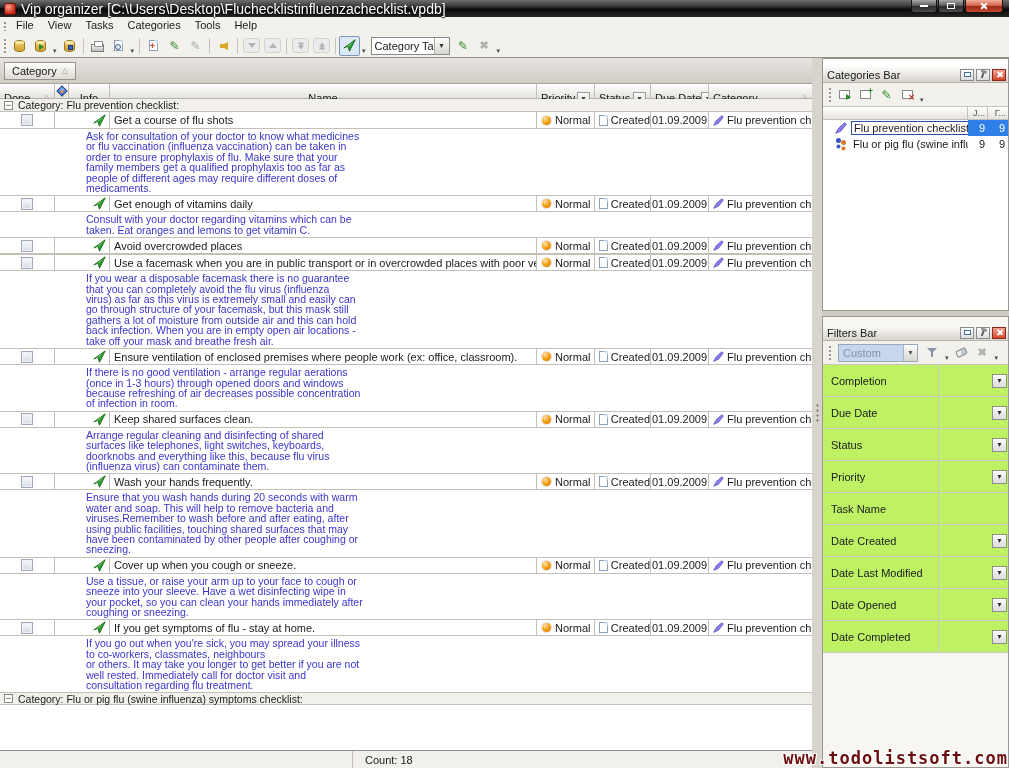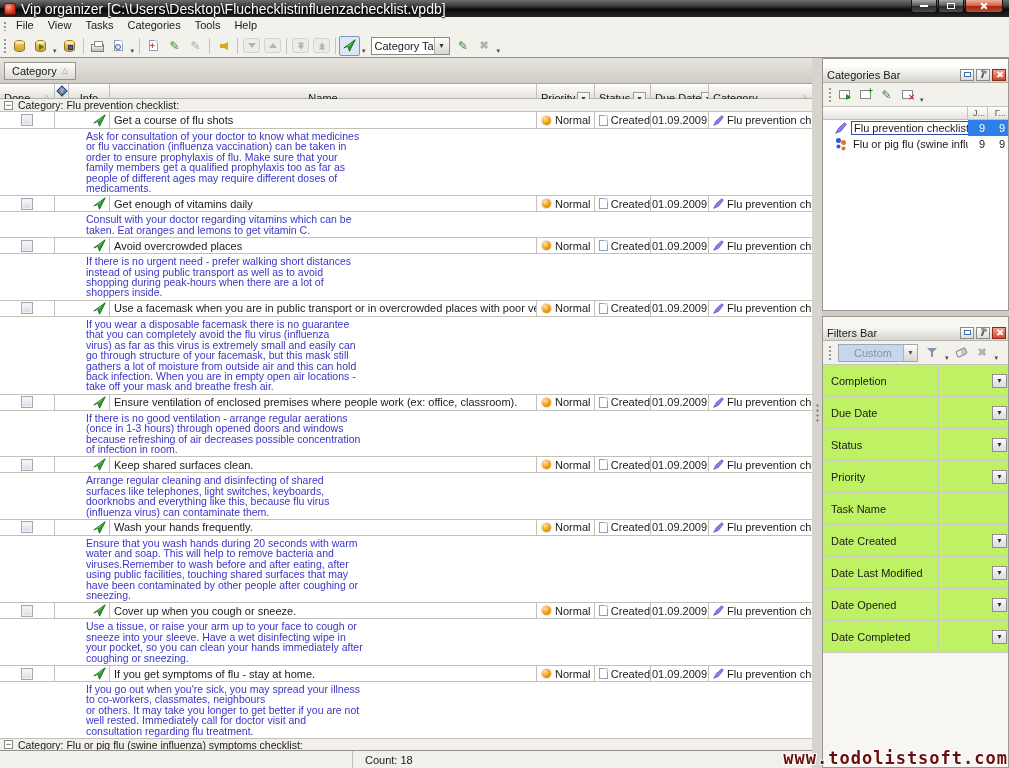--- a/index.html
+++ b/index.html
@@ -93,21 +93,21 @@
   .status-count { padding-left:12px; }
 
   .vsplit { width:10px; background:#d7d4cd; display:flex; align-items:center; justify-content:center; }
   .grip-dots { width:3px; height:20px; background-image:radial-gradient(circle,#8f8c84 40%,transparent 46%); background-size:3px 5px; }
 
   
   .right { width:187px; display:flex; flex-direction:column; }
   .panel { border:1px solid #9a978f; background:#fff; display:flex; flex-direction:column; overflow:hidden; }
   .panel.categories { height:253px; flex:none; }
   .panel-gap { height:5px; flex:none; }
-  .panel.filters { flex:1; background:#f7f6f2;text-align:center; }
+  .panel.filters { flex:1; background:#f7f6f2; }
   .panel-title { height:16px; background:linear-gradient(#fcfbf9,#d8d5ce); border-bottom:1px solid #b5b2aa; display:flex; align-items:center; padding-left:4px; flex:none;margin-top:8px; }
   .pt-buttons { margin-left:auto; display:flex; gap:2px; padding-right:2px; }
   .pt-btn { width:14px; height:12px; border:1px solid #8a8a8a; background:linear-gradient(#fff,#ddd); display:flex; align-items:center; justify-content:center; }
   .pt-btn.close { background:linear-gradient(#f2a091,#d5472b); border-color:#8a2a18; }
   .g-winbox { width:7px; height:5px; border:1px solid #3a6ea5; background:#fff; }
   .g-pin { width:2px; height:7px; background:#606060; position:relative; transform:rotate(20deg); }
   .g-pin::before { content:""; position:absolute; left:-2px; top:-1px; width:6px; height:3px; background:#909090; }
   .g-xr { position:relative; width:7px; height:7px; }
   .g-xr::before,.g-xr::after { content:""; position:absolute; left:3px; top:0; width:1.6px; height:7px; background:#fff; }
   .g-xr::before { transform:rotate(45deg);} .g-xr::after { transform:rotate(-45deg);}
@@ -408,24 +408,20 @@
           <span class="t-cell c-due">01.09.2009</span>
           <span class="t-cell c-cat">
             <span>
               <svg width="11" height="11" viewBox="0 0 16 16">
                 <path d="M1 15 L5 8 L13 1 L15 3 L8 12 Z" fill="#8a7ff2" stroke="#4a3fb0" stroke-width="1"></path>
               </svg>
             </span>
             <span>Flu prevention checklist:</span>
           </span>
         </div>
-        <div class="desc">If there is no urgent need - prefer walking short distances
-instead of using public transport as well as to avoid
-shopping during peak-hours when there are a lot of
-shoppers inside.</div>
         <div class="task-row">
           <span class="t-cell c-done">
             <span class="checkbox"></span>
           </span>
           <span class="t-cell c-info">
             <span>
               <svg width="13" height="13" viewBox="0 0 16 16">
                 <polygon points="1,11 15,1 8,15 6,9" fill="#2aa02a" stroke="#0e5e0e" stroke-width="1"></polygon>
                 <polygon points="3,10 13,3 8,8" fill="#ffffff" fill-opacity="0.45"></polygon>
               </svg>

